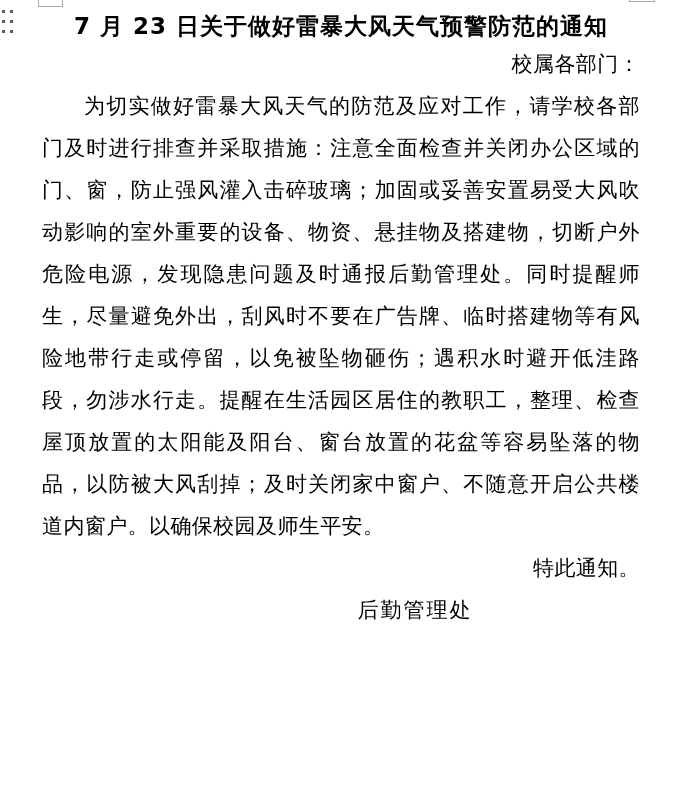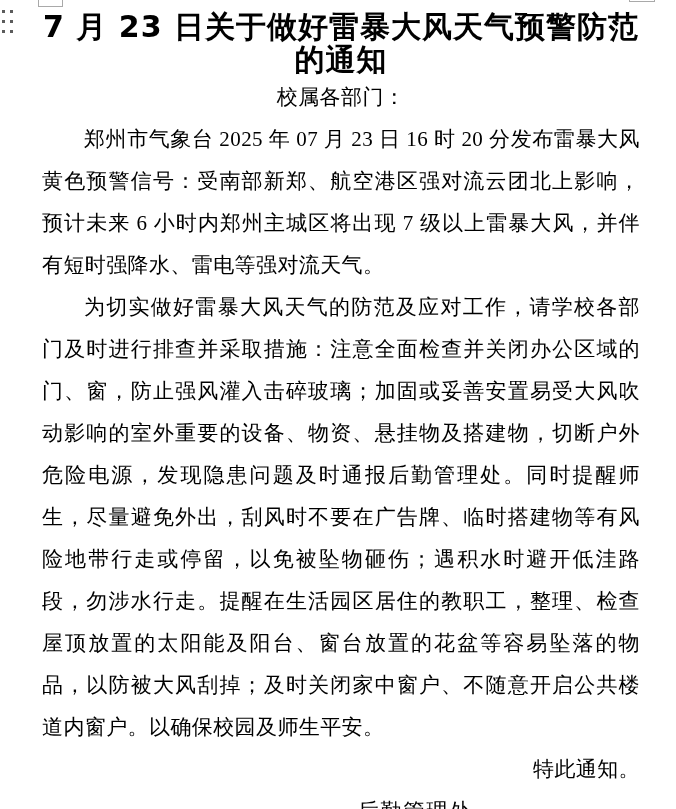--- a/index.html
+++ b/index.html
@@ -40,35 +40,35 @@
   .doc {
     position: absolute;
     left: 0; top: 0;
     width: 676px;
     box-sizing: border-box;
     padding: 0 36px 0 42px;
   }
   .title {
     font-family: "DejaVu Sans", sans-serif;
     font-weight: 700;
-    font-size: 30px;
+    font-size: 23px;
     line-height: 33px;
     letter-spacing: 1px;
     text-align: center;
     margin: 10px 0 0 0;
   }
   .bodytext {
     font-size: 21px;
     line-height: 42px;
     letter-spacing: 0.4px;
     text-align: justify;
     text-justify: inter-character;
   }
   .bodytext p { margin: 0; }
-  .salutation { margin-top: 10px; text-align: center; font-family: Liberation Serif, serif; }
+  .salutation { margin-top: 10px; text-align: right; font-family: Liberation Serif, serif; }
   .para { text-indent: 2em; }
   .closing { text-indent: 2em; text-align: right; }
   .sign-block {
     text-align: center;
     transform: translateX(74px);
   }
   .sign-name { letter-spacing: 2px; }
 </style>
 </head>
 <body>
@@ -83,21 +83,20 @@
     <i></i>
     <i></i>
 </span>
 
 <div class="doc">
   <h1 class="title">7 月 23 日关于做好雷暴大风天气预警防范的通知</h1>
 
   <div class="bodytext">
     <p class="salutation">校属各部门：</p>
 
-    <p class="para">郑州市气象台 2025 年 07 月 23 日 16 时 20 分发布雷暴大风黄色预警信号：受南部新郑、航空港区强对流云团北上影响，预计未来 6 小时内郑州主城区将出现 7 级以上雷暴大风，并伴有短时强降水、雷电等强对流天气。</p>
 
     <p class="para">为切实做好雷暴大风天气的防范及应对工作，请学校各部门及时进行排查并采取措施：注意全面检查并关闭办公区域的门、窗，防止强风灌入击碎玻璃；加固或妥善安置易受大风吹动影响的室外重要的设备、物资、悬挂物及搭建物，切断户外危险电源，发现隐患问题及时通报后勤管理处。同时提醒师生，尽量避免外出，刮风时不要在广告牌、临时搭建物等有风险地带行走或停留，以免被坠物砸伤；遇积水时避开低洼路段，勿涉水行走。提醒在生活园区居住的教职工，整理、检查屋顶放置的太阳能及阳台、窗台放置的花盆等容易坠落的物品，以防被大风刮掉；及时关闭家中窗户、不随意开启公共楼道内窗户。以确保校园及师生平安。</p>
 
     <p class="closing">特此通知。</p>
 
     <div class="sign-block">
       <p class="sign-name">后勤管理处</p>
 
     </div>
   </div>

